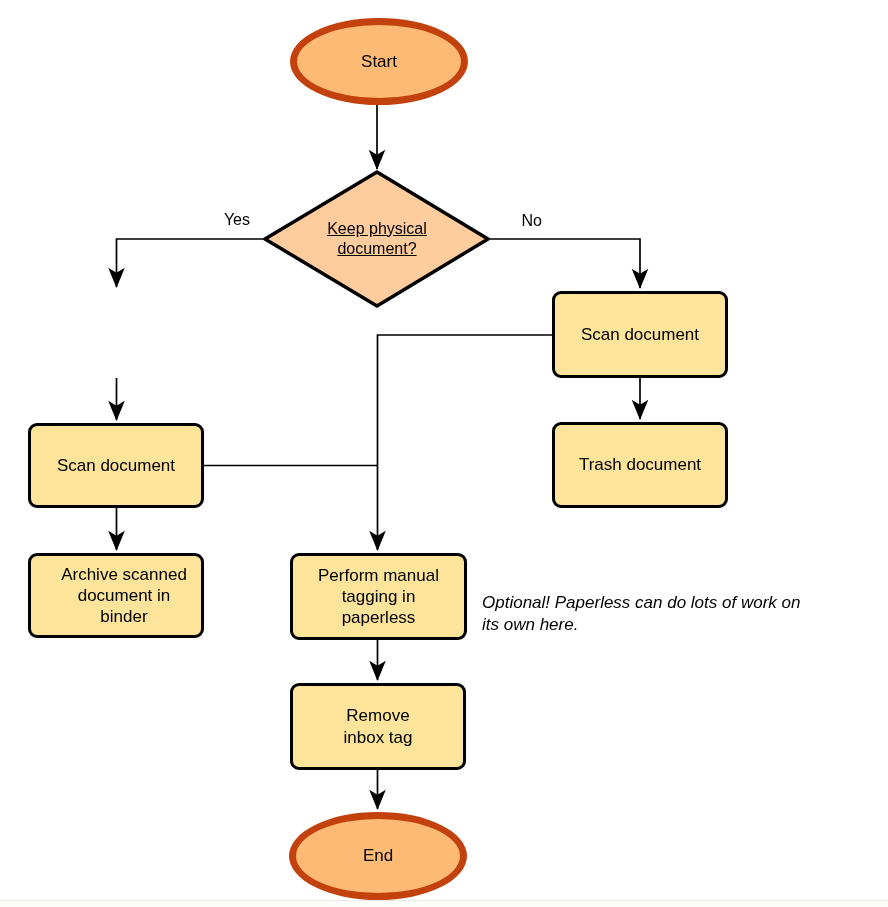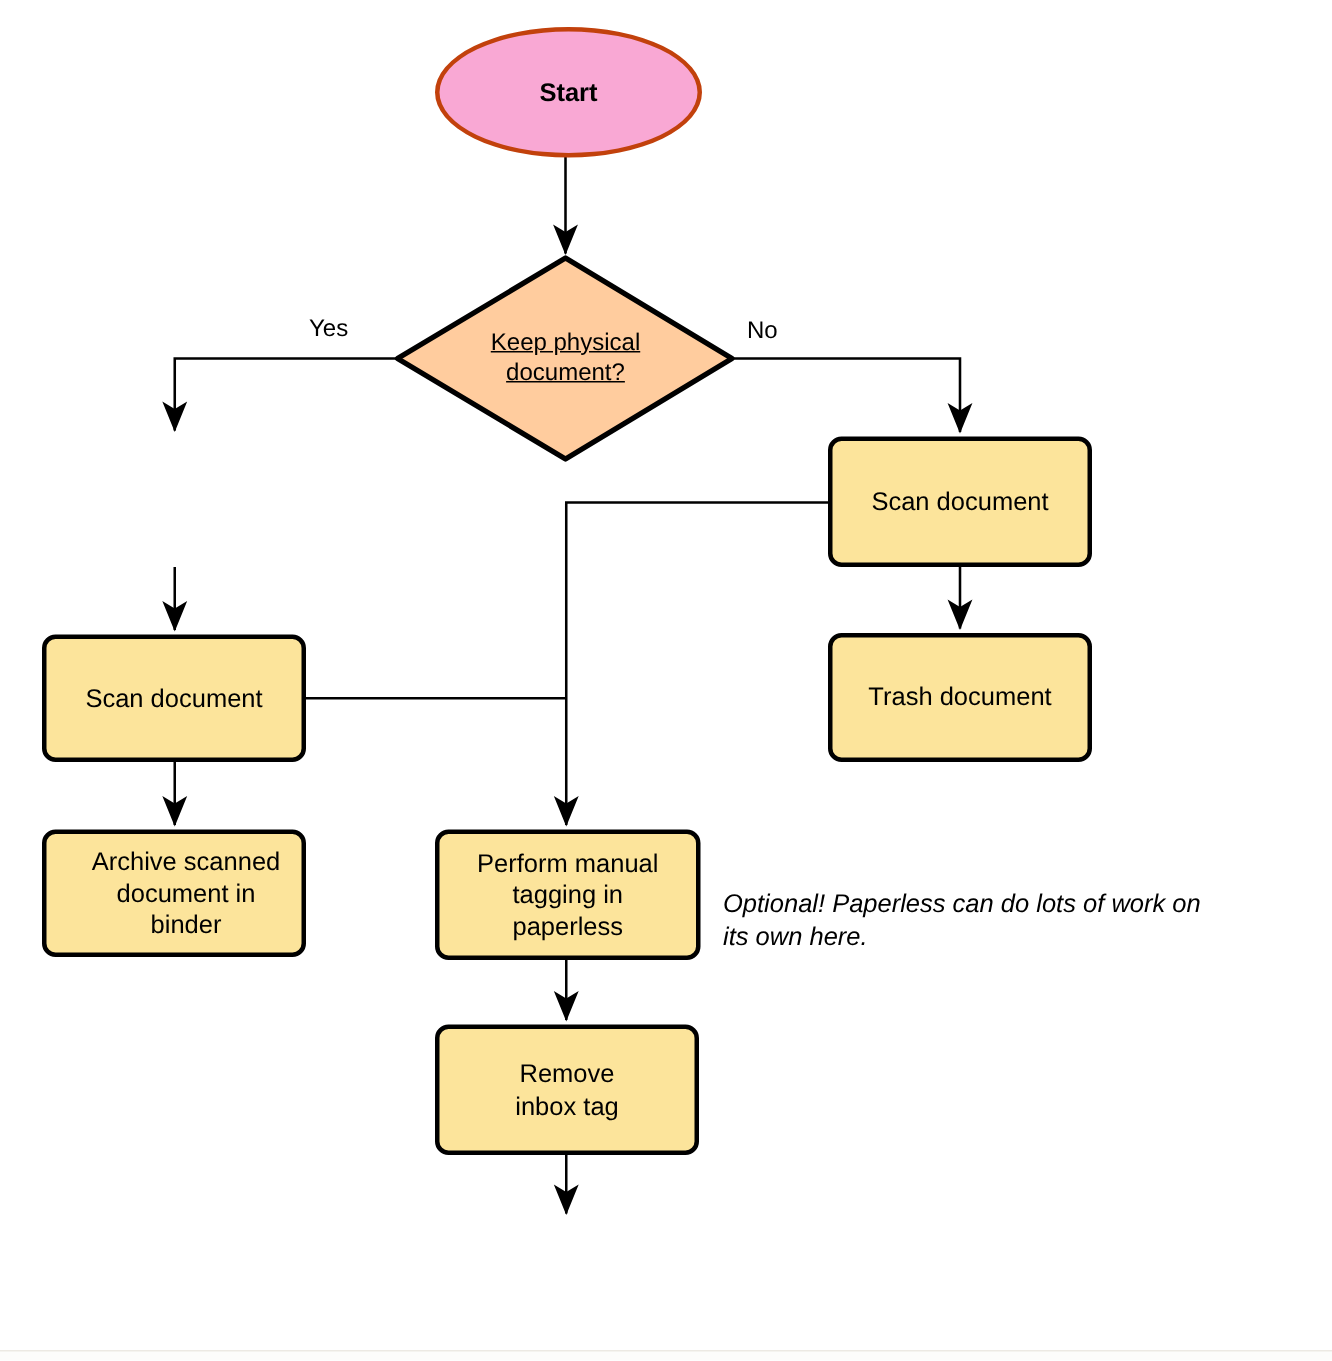--- a/index.html
+++ b/index.html
@@ -23,45 +23,44 @@
     box-sizing: border-box;
     display: flex;
     align-items: center;
     justify-content: center;
     text-align: center;
     font-size: 17px;
     line-height: 1.24;
     white-space: pre-line;
   }
   .terminal {
-    background: #f9a8d4;
-    border: 3px solid #c2410c;
+    background: #fdba74;
+    border: 7px solid #c2410c;
     border-radius: 50%;
-    font-weight: bold;
   }
   .process {
     background: #FCE49B;
     border: 3px solid #000000;
     border-radius: 9px;
   }
   .decision-label {
     position: absolute;
     display: flex;
     align-items: center;
     justify-content: center;
     text-align: center;
     font-size: 16px;
     line-height: 1.28;
     white-space: pre-line;
     text-decoration: underline;
   }
   .edge-label {
     position: absolute;
     font-size: 16px;
-    text-align: left;
+    text-align: right;
     white-space: nowrap;
   }
   .note {
     position: absolute;
     font-size: 17px;
     font-style: italic;
     line-height: 1.3;
     white-space: pre-line;
   }
   .page-bottom-edge {
@@ -135,18 +134,19 @@
 
   <div id="n-trash" class="node process">Trash document</div>
 
   <div id="n-tagging" class="node process">Perform manual
 tagging in
 paperless</div>
 
   <div id="n-remove-inbox" class="node process">Remove
 inbox tag</div>
 
+  <div id="n-end" class="node terminal">End</div>
 
   <div id="note-optional" class="note">Optional! Paperless can do lots of work on
 its own here.</div>
 
   <div class="page-bottom-edge"></div>
 </div>
 
 </body></html>

